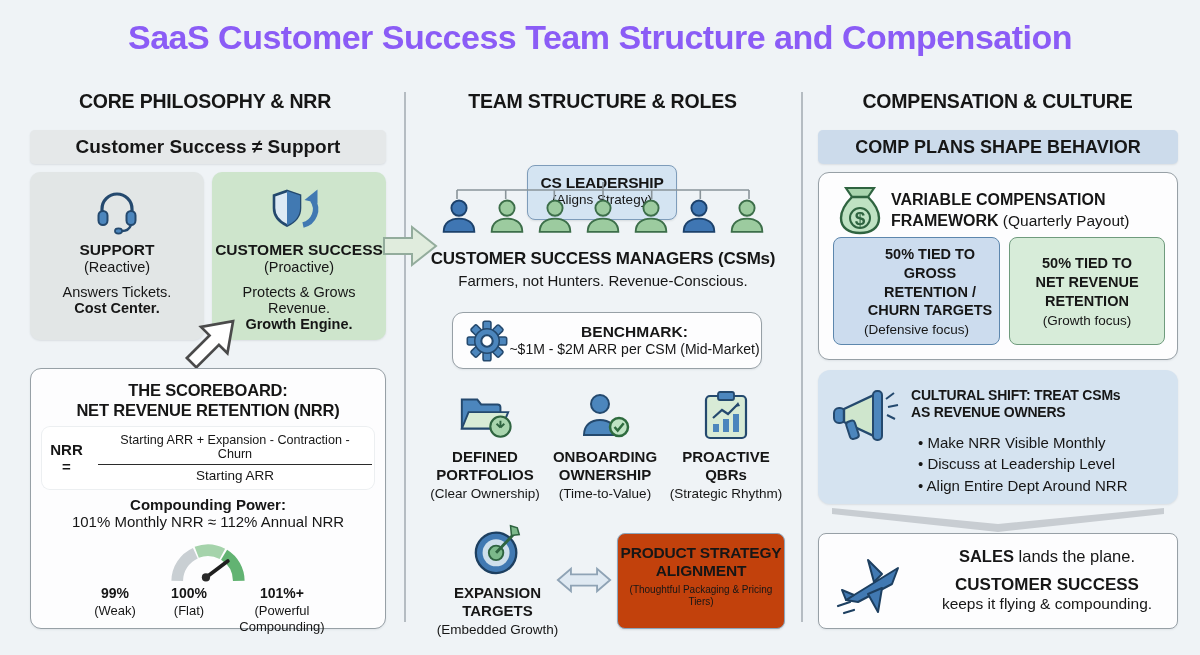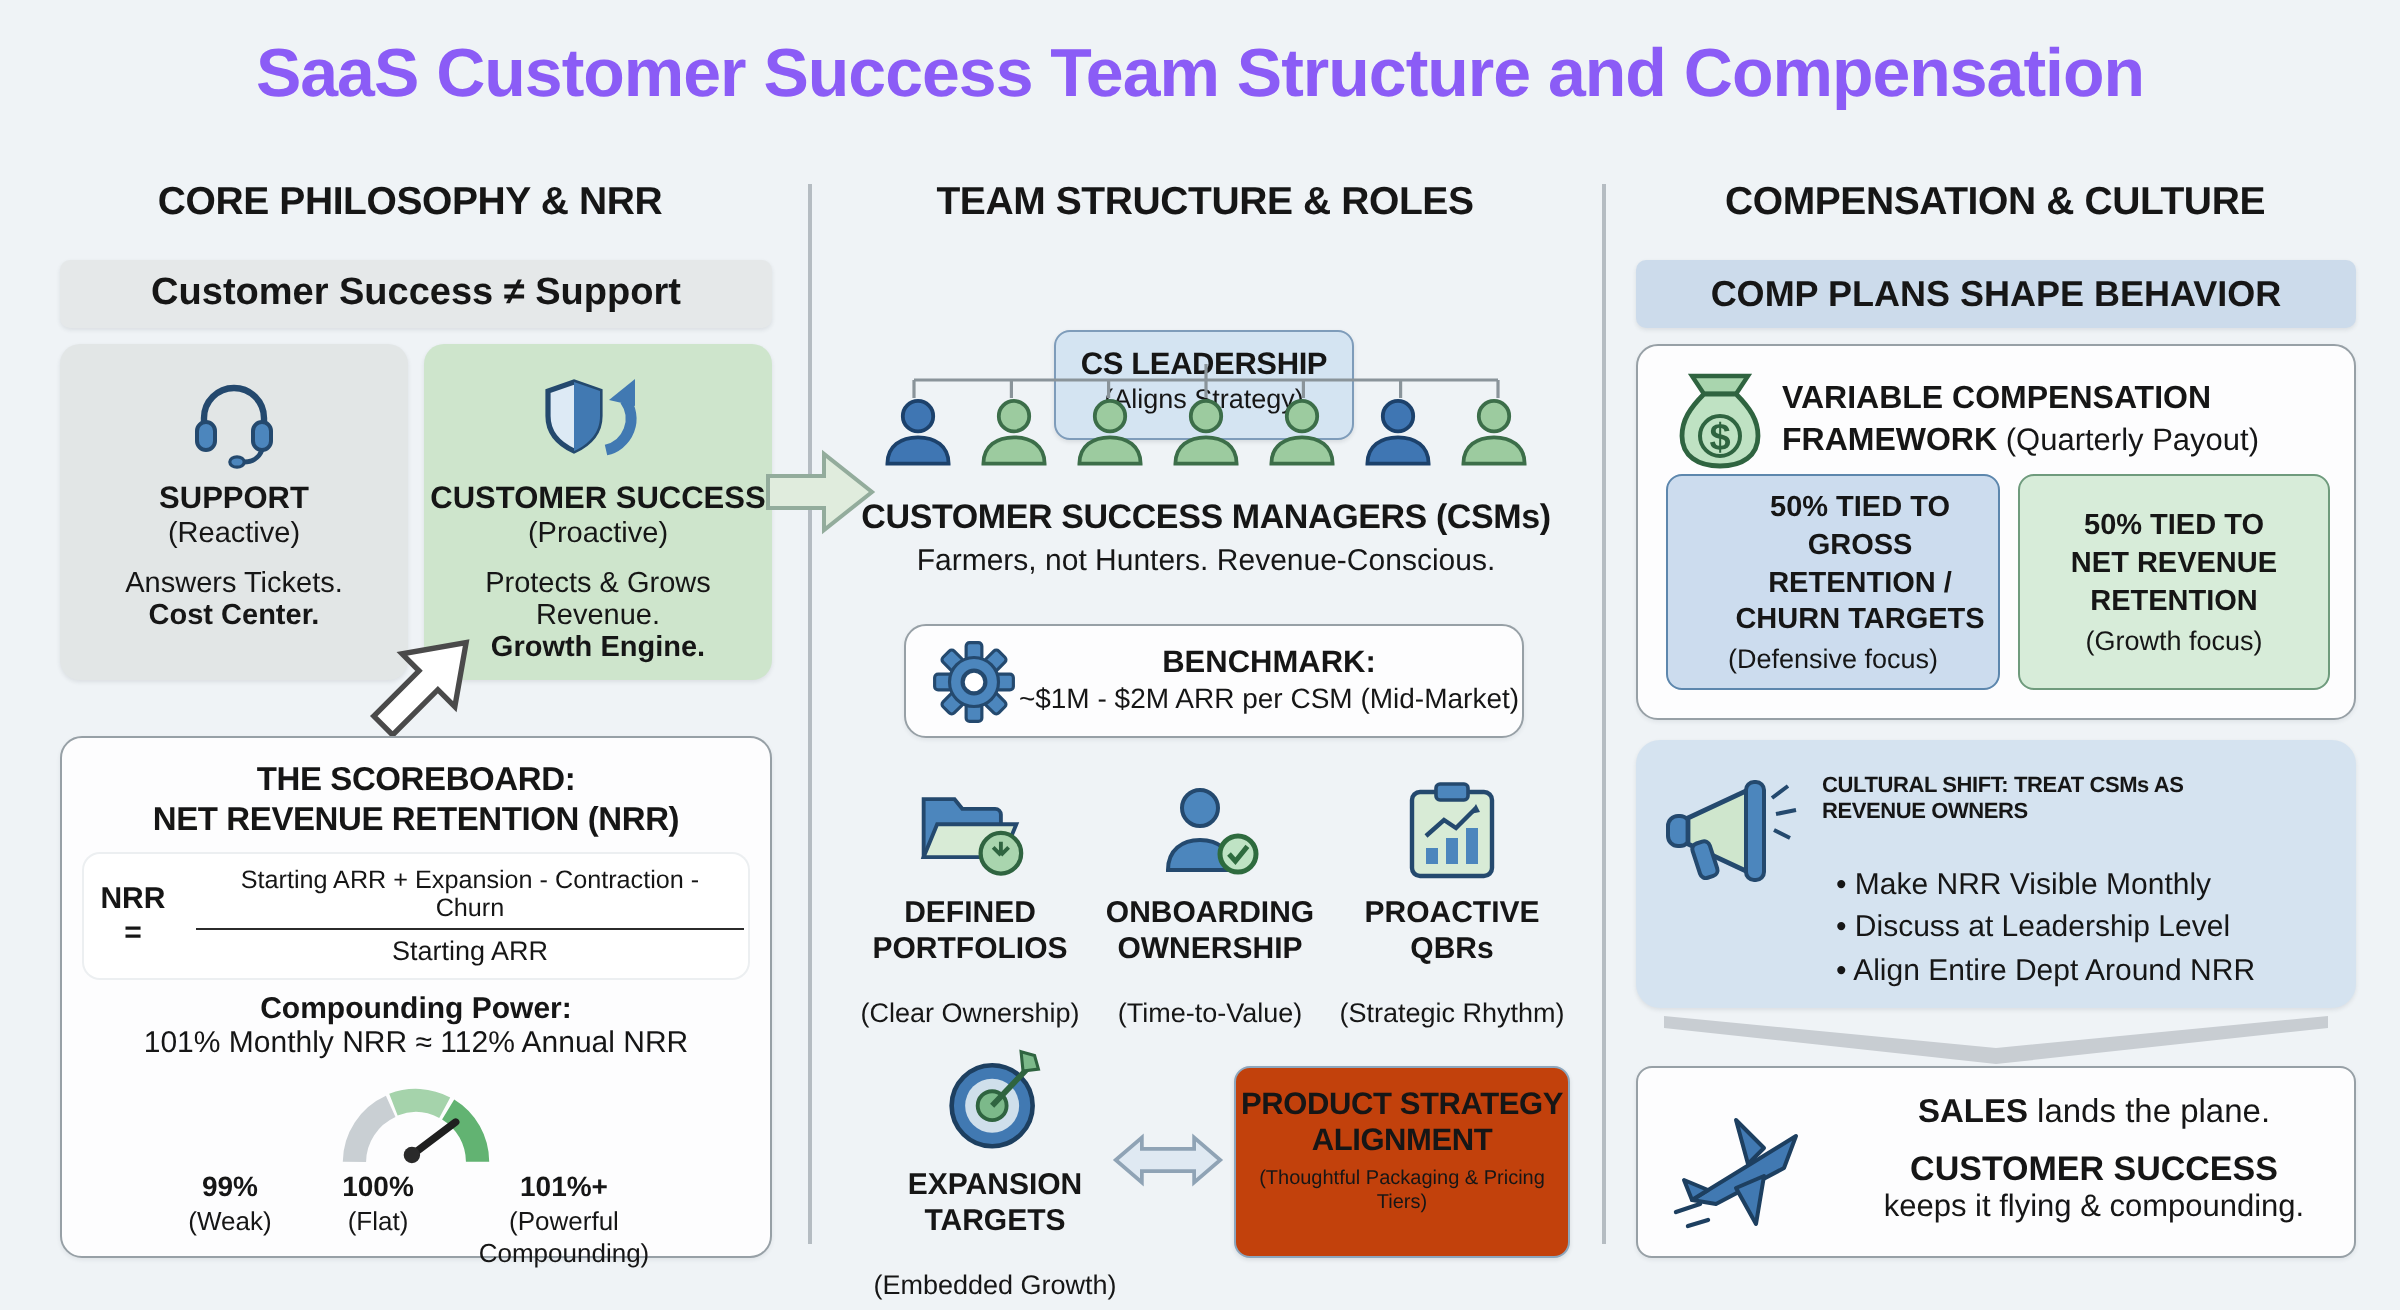--- a/index.html
+++ b/index.html
@@ -78,21 +78,21 @@
   .csm-sub   { left:418px; top:272px; width:370px; text-align:center; font-size:15px; }
   .benchmark {
     left:452px; top:312px; width:310px; height:57px; display:flex; align-items:center;
   }
   .bm-text { flex:1; text-align:center; line-height:1.25; }
   .bm-title { font-size:15.5px; font-weight:bold; }
   .bm-value { font-size:14px; }
   .feature { top:388px; text-align:center; }
   .feature .ft-icon { height:56px; display:flex; align-items:center; justify-content:center; }
   .ft-title { font-size:15px; font-weight:bold; line-height:1.2; margin-top:4px; }
-  .ft-cap   { font-size:13.5px; margin-top:15px; }
+  .ft-cap   { font-size:13.5px; margin-top:2px; }
   .feat-1 { left:425px; width:120px; }
   .feat-2 { left:547px; width:116px; }
   .feat-3 { left:667px; width:118px; }
   .expansion { left:425px; top:520px; width:145px; text-align:center; }
   .expansion .ft-icon { height:60px; }
   .product-box {
     left:617px; top:533px; width:168px; height:96px; text-align:center; padding-top:10px;
     background:#c2410c; border:1.5px solid #8ca6bd; border-radius:8px;
     box-shadow:0 1px 2px rgba(40,50,60,.12);
   }
@@ -107,21 +107,21 @@
   .sub-box { position:absolute; top:64px; height:108px; border-radius:8px; text-align:center;
              display:flex; flex-direction:column; justify-content:center; }
   .sub-left  { left:14px;  width:167px; background:#ccdcee; border:1.5px solid #5d87ad; }
   .sub-right { left:190px; width:156px; background:#d7ecd9; border:1.5px solid #6f9b7d; }
   .sb-bold { font-size:14.5px; font-weight:bold; line-height:1.3; margin:0 auto; }
   .sub-left  .sb-bold { width:134px;margin-left:29px; }
   .sub-right .sb-bold { width:112px; }
   .sb-cap  { font-size:13.5px; margin-top:2px; }
   .cultural-box { left:818px; top:370px; width:360px; height:134px; background:#d5e3f0; border-radius:12px;
                   box-shadow:0 1px 2px rgba(40,50,60,.10); }
-  .cult-title { position:absolute; left:93px; top:17px; width:225px; font-size:11px; font-weight:bold;
+  .cult-title { position:absolute; left:93px; top:17px; width:225px; font-size:14px; font-weight:bold;
                 line-height:1.22; text-align:left; letter-spacing:-0.2px; }
   .cult-list { position:absolute; left:100px; top:62px; list-style:none; text-align:left; }
   .cult-list li { font-size:15px; line-height:1.43; }
   .cult-list li::before { content:"•  "; }
   .landing-box { left:818px; top:533px; width:360px; height:96px; border-radius:8px; }
   .land-text { position:absolute; left:104px; top:13px; width:248px; text-align:center; }
   .land-l1 { font-size:16.5px; }
   .land-l1 .bold { font-weight:bold; }
   .land-l2 { font-size:17px; font-weight:bold; margin-top:9px; }
   .land-l3 { font-size:15.5px; }

